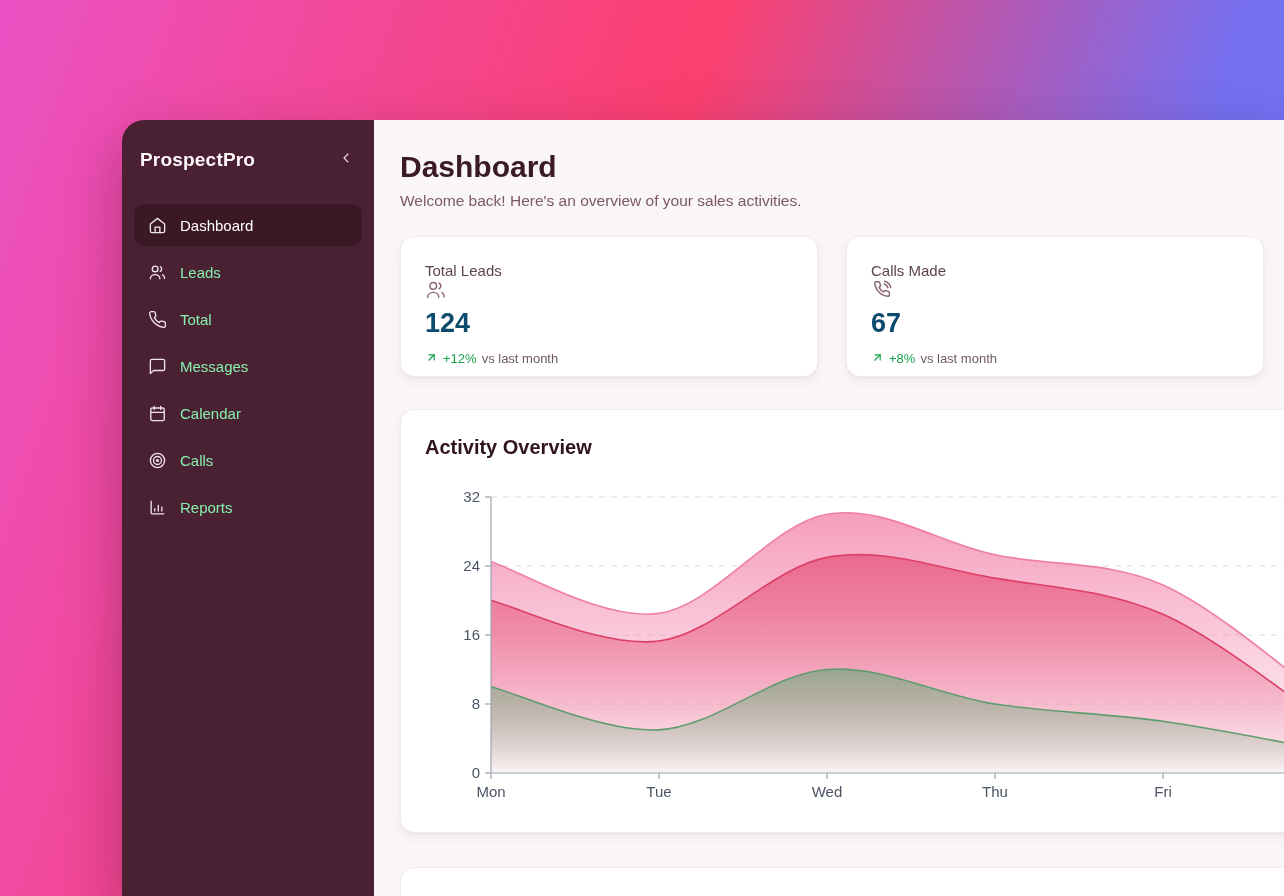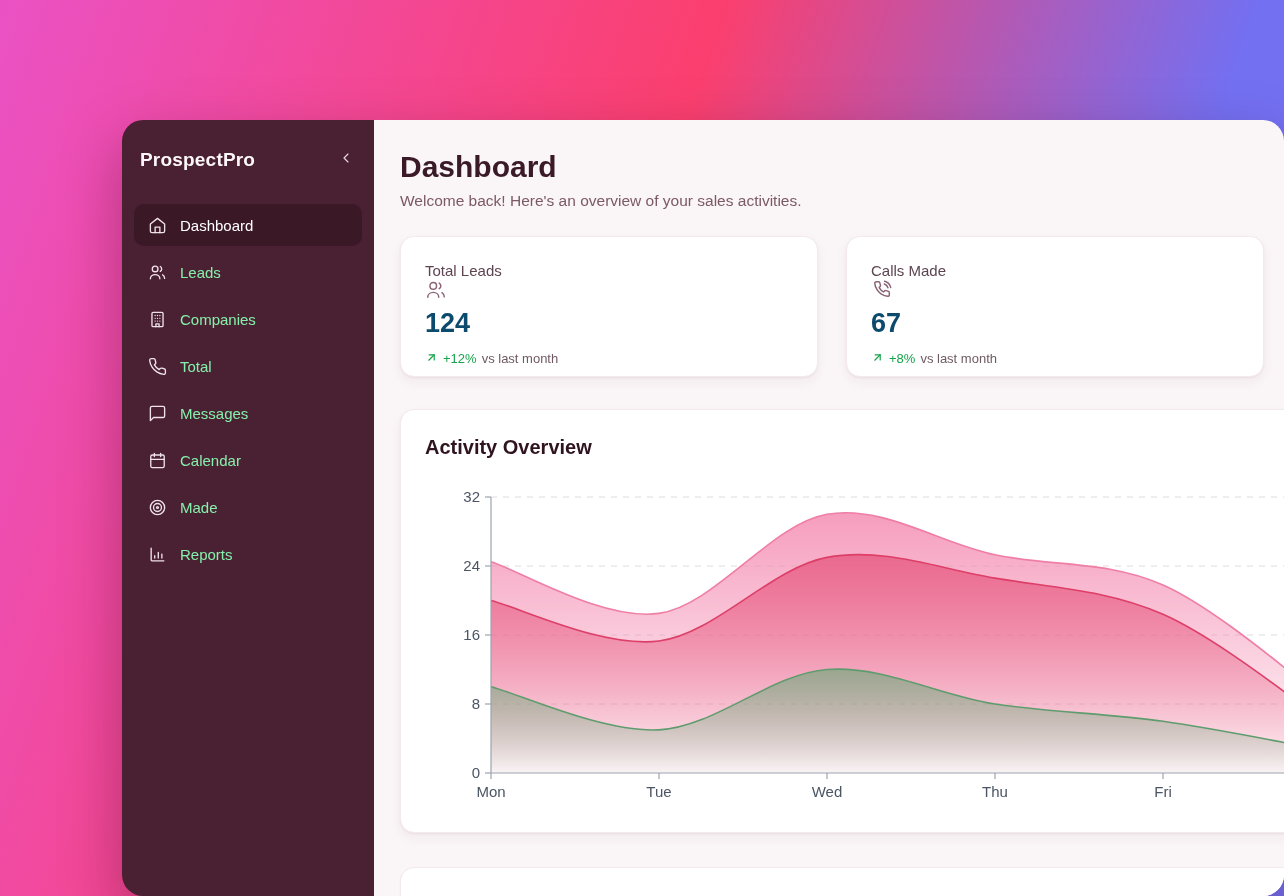--- a/index.html
+++ b/index.html
@@ -5,21 +5,20 @@
   * { margin:0; padding:0; box-sizing:border-box; }
   html,body { width:1284px; height:896px; overflow:hidden; }
   body {
     font-family:"Liberation Sans", sans-serif;
     background:linear-gradient(108deg,#ea52c4 0%,#fb3f6e 46%,#7370f2 80%);
   }
   .app {
     position:absolute; left:122px; top:120px; right:0; bottom:0;
     display:flex; border-top-left-radius:22px; overflow:hidden;
     box-shadow:0 24px 60px rgba(60,10,40,.35);
-    border-radius:21px;
   }
   
   .sidebar {
     width:252px; flex-shrink:0; background:#4a2132; color:#f3e6ec;
     padding:28px 12px 0 12px;
   }
   .brand-row { display:flex; align-items:center; justify-content:space-between; padding:0 6px; }
   .brand { font-size:19px; font-weight:700; color:#fdf7fa; letter-spacing:.2px; }
   .collapse-btn { background:none; border:none; color:#e9d6df; cursor:pointer; display:flex; padding:2px; }
   .nav { margin-top:33px; }
@@ -93,30 +92,20 @@
               <path d="M3 20c0-3.2 2.7-5.4 6-5.4s6 2.2 6 5.4"></path>
               <path d="M15.5 4.4a3.6 3.6 0 0 1 0 6.2"></path>
               <path d="M18.5 14.9c1.7.9 2.5 2.7 2.5 4.6"></path>
             </svg>
           </span>
           <span>Leads</span>
         </div>
         <div class="nav-item">
           <span class="icn">
             <svg width="19" height="19" viewBox="0 0 24 24" fill="none" stroke="currentColor" stroke-width="1.7" stroke-linecap="round" stroke-linejoin="round">
-              <rect x="5" y="3" width="14" height="18" rx="1.5"></rect>
-              <path d="M10 21v-3.5h4V21"></path>
-              <path d="M9 7h.01M12 7h.01M15 7h.01M9 10.5h.01M12 10.5h.01M15 10.5h.01M9 14h.01M12 14h.01M15 14h.01"></path>
-            </svg>
-          </span>
-          <span>Companies</span>
-        </div>
-        <div class="nav-item">
-          <span class="icn">
-            <svg width="19" height="19" viewBox="0 0 24 24" fill="none" stroke="currentColor" stroke-width="1.7" stroke-linecap="round" stroke-linejoin="round">
               <path d="M22 16.92v3a2 2 0 0 1-2.18 2 19.79 19.79 0 0 1-8.63-3.07 19.5 19.5 0 0 1-6-6A19.79 19.79 0 0 1 2.12 4.18 2 2 0 0 1 4.11 2h3a2 2 0 0 1 2 1.72c.13.96.36 1.9.7 2.81a2 2 0 0 1-.45 2.11L8.09 9.91a16 16 0 0 0 6 6l1.27-1.27a2 2 0 0 1 2.11-.45c.91.34 1.85.57 2.81.7A2 2 0 0 1 22 16.92z"></path>
             </svg>
           </span>
           <span>Total</span>
         </div>
         <div class="nav-item">
           <span class="icn">
             <svg width="19" height="19" viewBox="0 0 24 24" fill="none" stroke="currentColor" stroke-width="1.7" stroke-linecap="round" stroke-linejoin="round">
               <path d="M21 15a2 2 0 0 1-2 2H7l-4 4V5a2 2 0 0 1 2-2h14a2 2 0 0 1 2 2z"></path>
             </svg>
@@ -133,21 +122,21 @@
           <span>Calendar</span>
         </div>
         <div class="nav-item">
           <span class="icn">
             <svg width="19" height="19" viewBox="0 0 24 24" fill="none" stroke="currentColor" stroke-width="1.7" stroke-linecap="round" stroke-linejoin="round">
               <circle cx="12" cy="12" r="9"></circle>
               <circle cx="12" cy="12" r="5"></circle>
               <circle cx="12" cy="12" r="1.2"></circle>
             </svg>
           </span>
-          <span>Made</span>
+          <span>Calls</span>
         </div>
         <div class="nav-item">
           <span class="icn">
             <svg width="19" height="19" viewBox="0 0 24 24" fill="none" stroke="currentColor" stroke-width="1.7" stroke-linecap="round" stroke-linejoin="round">
               <path d="M4 4v15a1 1 0 0 0 1 1h15"></path>
               <path d="M8.5 16.5v-3"></path>
               <path d="M13 16.5v-7"></path>
               <path d="M17.5 16.5v-5"></path>
             </svg>
           </span>

